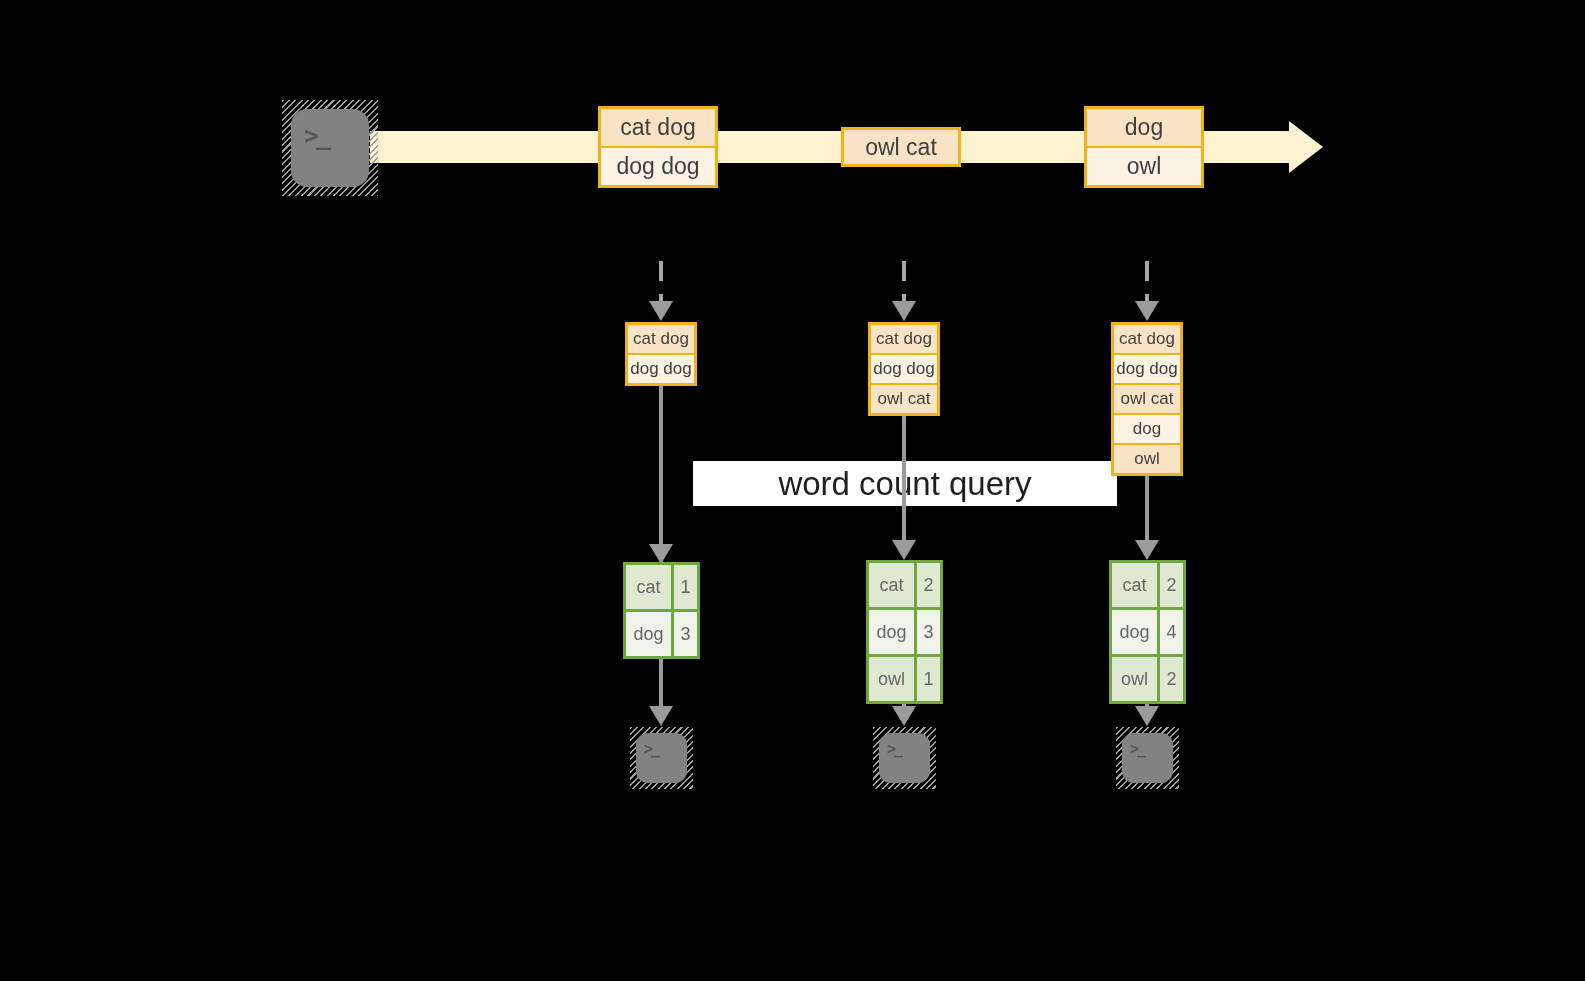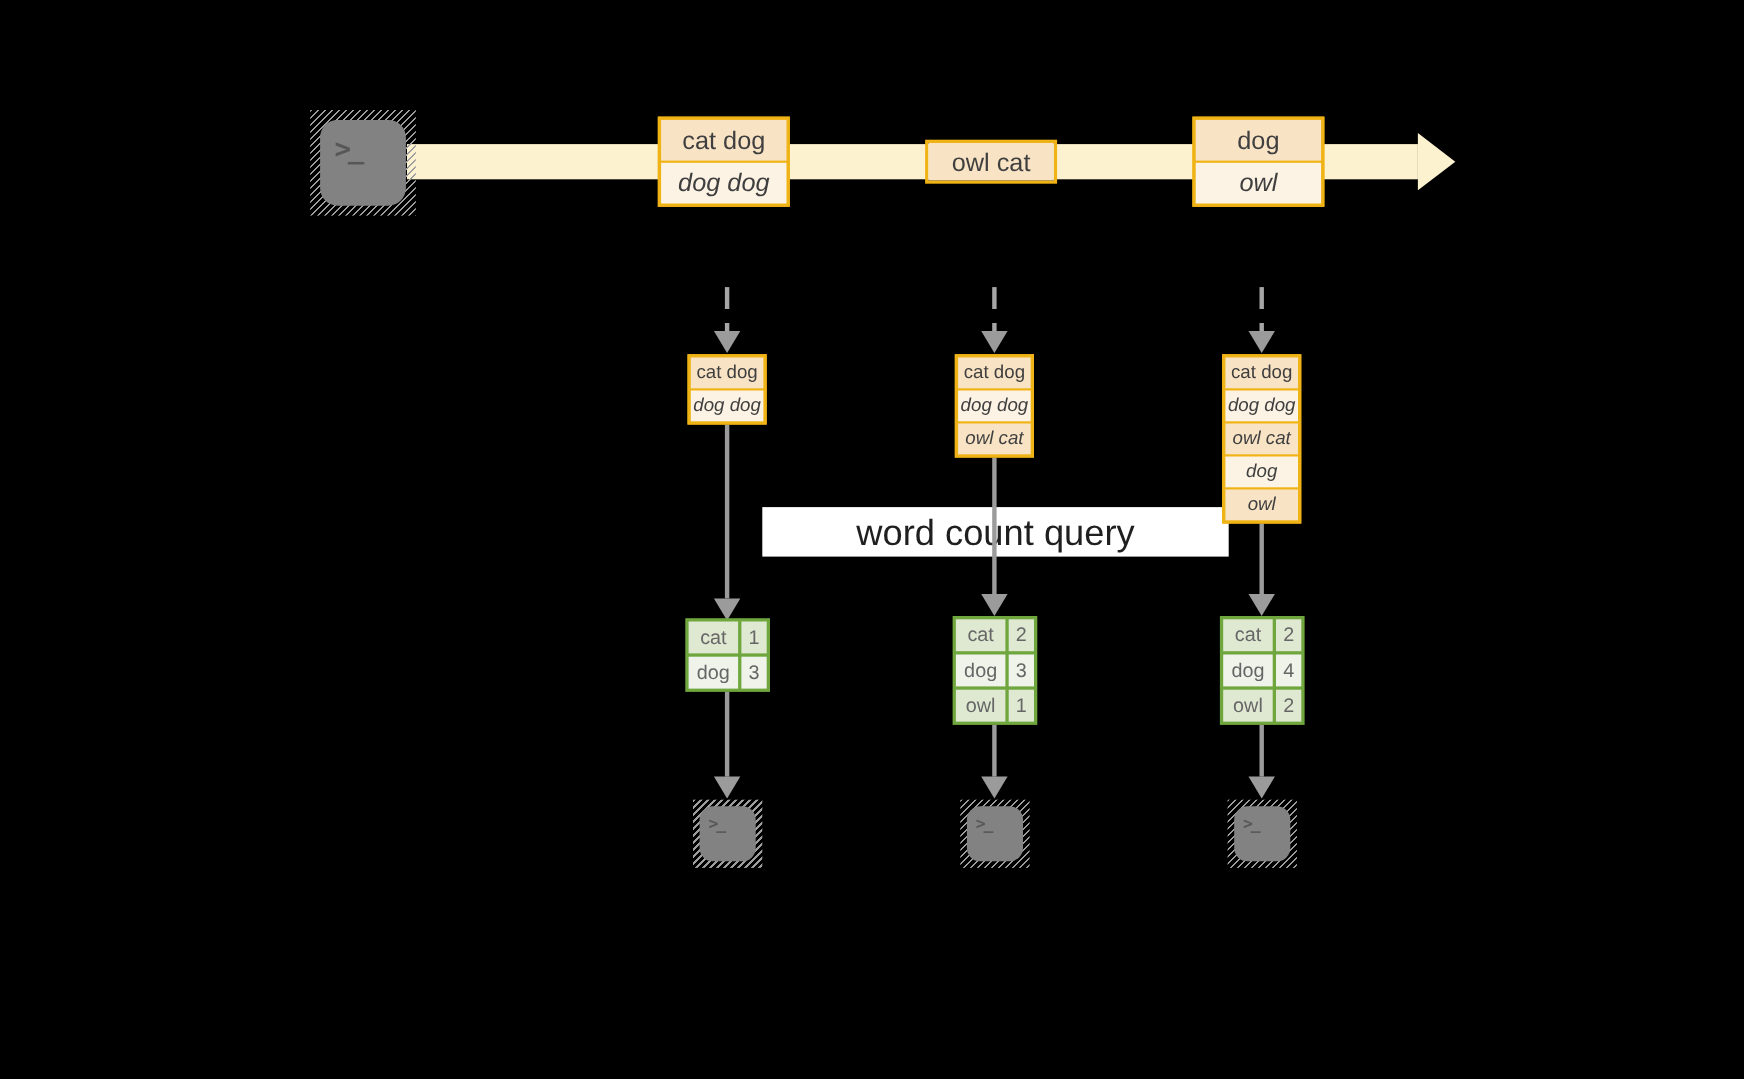--- a/index.html
+++ b/index.html
@@ -19,41 +19,41 @@
   .t-big{left:282px;top:100px;width:96px;height:96px;}
   .t-big .inner{inset:9px;border-radius:16px;}
   .prompt{color:#575757;font-weight:bold;font-family:"DejaVu Sans Mono",monospace;display:inline-block;}
   .t-big .prompt{font-size:25px;margin:12px 0 0 13px;letter-spacing:-3px;}
   .t-small{width:63px;height:62px;}
   .t-small .inner{inset:6px;border-radius:12px;}
   .t-small .prompt{font-size:15px;margin:7px 0 0 8px;letter-spacing:-2px;}
   
   .obox{position:absolute;border:3px solid var(--box_border,#f0b315);z-index:3;background:var(--box_border,#f0b315);}
   .obox .row{display:flex;align-items:center;justify-content:center;color:#3f3f3f;}
-  .obox .row + .row{margin-top:2px;font-style:italic;}
+  .obox .row + .row{margin-top:2px;}
   .event .row{width:114px;height:37px;font-size:23px;}
   .event-single .row{height:34px;}
   .batch .row{width:66px;height:28px;font-size:17px;}
   .o-dark{background:var(--box_fill_dark,#f8e3c5);}
   .o-light{background:var(--box_fill_light,#fdf3e4);}
   
   .vdash{position:absolute;width:4px;transform:translateX(-2px);z-index:2;
     background:repeating-linear-gradient(to bottom,#a6a6a6 0 20px,transparent 20px 33px);}
   .vline{position:absolute;width:4px;background:var(--arrow_gray,#9b9b9b);transform:translateX(-2px);z-index:2;}
   .ahead{position:absolute;width:0;height:0;transform:translateX(-12px);z-index:2;
     border-left:12px solid transparent;border-right:12px solid transparent;
     border-top:20px solid var(--arrow_gray,#9b9b9b);}
   
   .query-label{position:absolute;left:693px;top:461px;width:424px;height:45px;
     background:var(--label_bg,#fff);z-index:1;display:flex;align-items:center;justify-content:center;
     font-size:33px;color:#1f1f1f;}
   
   .gtable{position:absolute;display:grid;grid-template-columns:45px 23px;gap:3px;
     background:var(--table_border,#6fa73e);padding:3px;z-index:3;}
-  .gcell{height:29px;display:flex;align-items:center;justify-content:center;font-size:18px;color:#666;}
+  .gcell{height:44px;display:flex;align-items:center;justify-content:center;font-size:18px;color:#666;}
   .g-dark{background:var(--table_fill_dark,#dfe9d2);}
   .g-light{background:var(--table_fill_light,#eff3ea);}
 </style>
 </head>
 <body>
 
 <div class="canvas">
 
   <div class="band"></div>
   <div class="band-head"></div>

